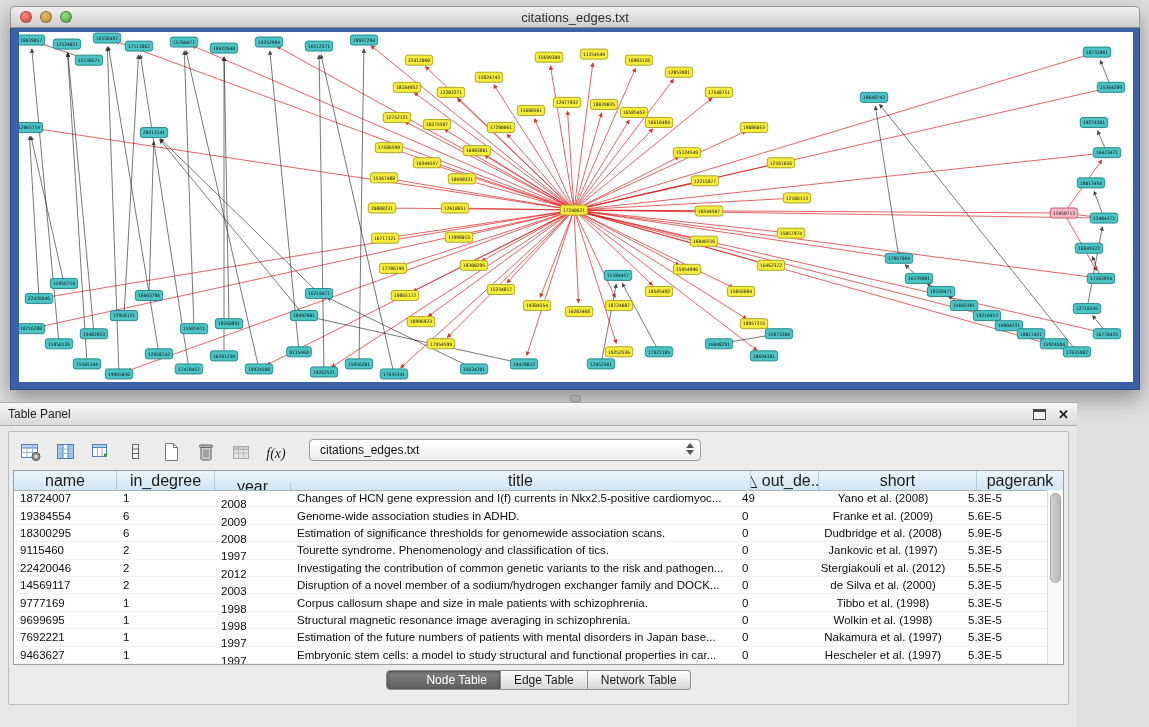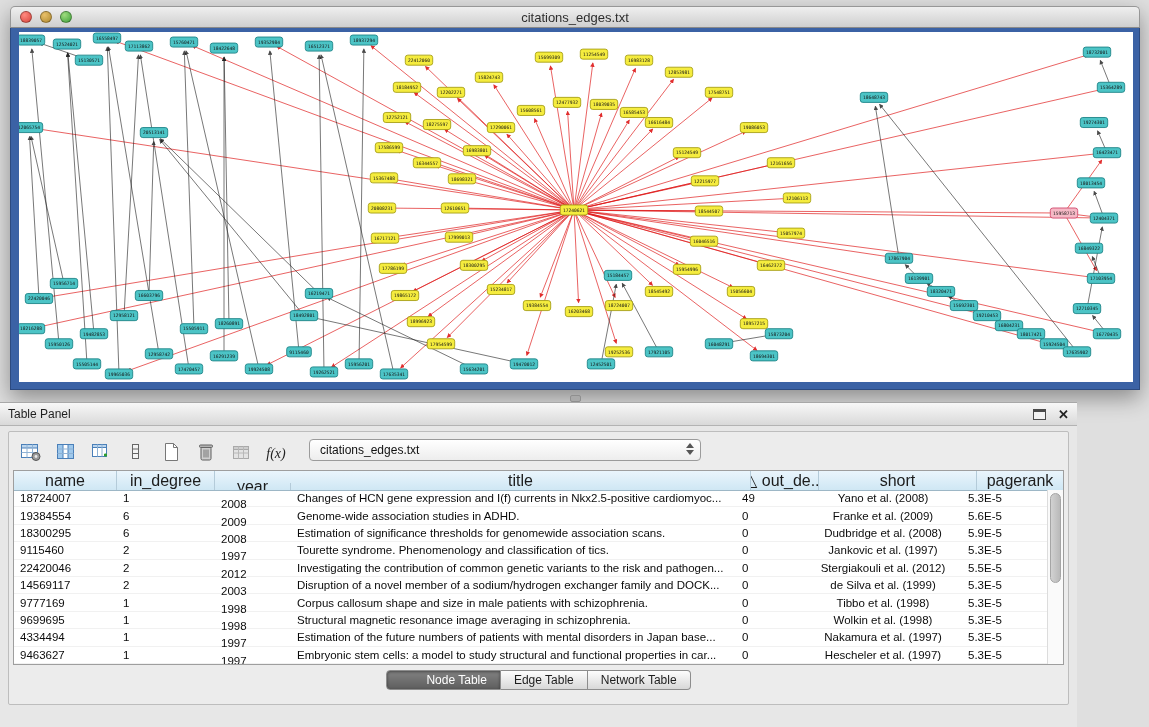--- a/index.html
+++ b/index.html
@@ -869,21 +869,21 @@
             <div class="cell col-4">0</div>
             <div class="cell col-5">Stergiakouli et al. (2012)</div>
             <div class="cell col-6">5.5E-5</div>
           </div>
           <div class="trow">
             <div class="cell col-0">14569117</div>
             <div class="cell col-1">2</div>
             <div class="cell col-2">2003</div>
             <div class="cell col-3">Disruption of a novel member of a sodium/hydrogen exchanger family and DOCK...</div>
             <div class="cell col-4">0</div>
-            <div class="cell col-5">de Silva et al. (1999)</div>
+            <div class="cell col-5">de Silva et al. (2000)</div>
             <div class="cell col-6">5.3E-5</div>
           </div>
           <div class="trow">
             <div class="cell col-0">9777169</div>
             <div class="cell col-1">1</div>
             <div class="cell col-2">1998</div>
             <div class="cell col-3">Corpus callosum shape and size in male patients with schizophrenia.</div>
             <div class="cell col-4">0</div>
             <div class="cell col-5">Tibbo et al. (1998)</div>
             <div class="cell col-6">5.3E-5</div>
@@ -891,21 +891,21 @@
           <div class="trow">
             <div class="cell col-0">9699695</div>
             <div class="cell col-1">1</div>
             <div class="cell col-2">1998</div>
             <div class="cell col-3">Structural magnetic resonance image averaging in schizophrenia.</div>
             <div class="cell col-4">0</div>
             <div class="cell col-5">Wolkin et al. (1998)</div>
             <div class="cell col-6">5.3E-5</div>
           </div>
           <div class="trow">
-            <div class="cell col-0">4334494</div>
+            <div class="cell col-0">7692221</div>
             <div class="cell col-1">1</div>
             <div class="cell col-2">1997</div>
             <div class="cell col-3">Estimation of the future numbers of patients with mental disorders in Japan base...</div>
             <div class="cell col-4">0</div>
             <div class="cell col-5">Nakamura et al. (1997)</div>
             <div class="cell col-6">5.3E-5</div>
           </div>
           <div class="trow">
             <div class="cell col-0">9463627</div>
             <div class="cell col-1">1</div>

